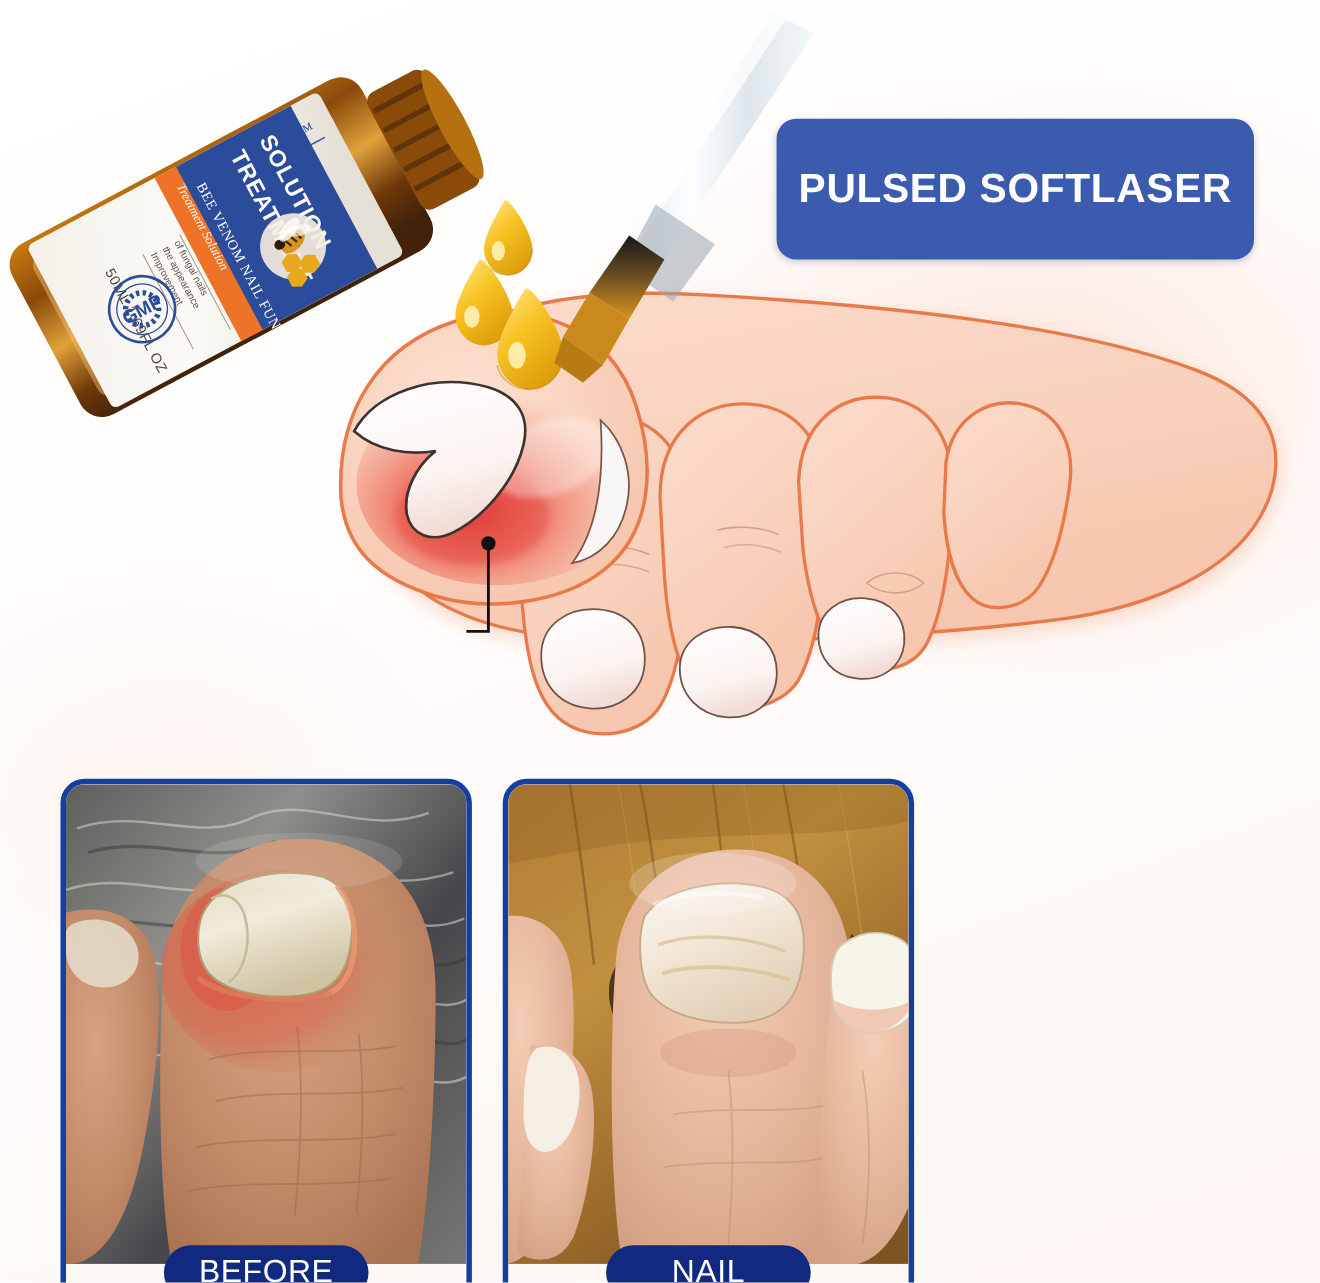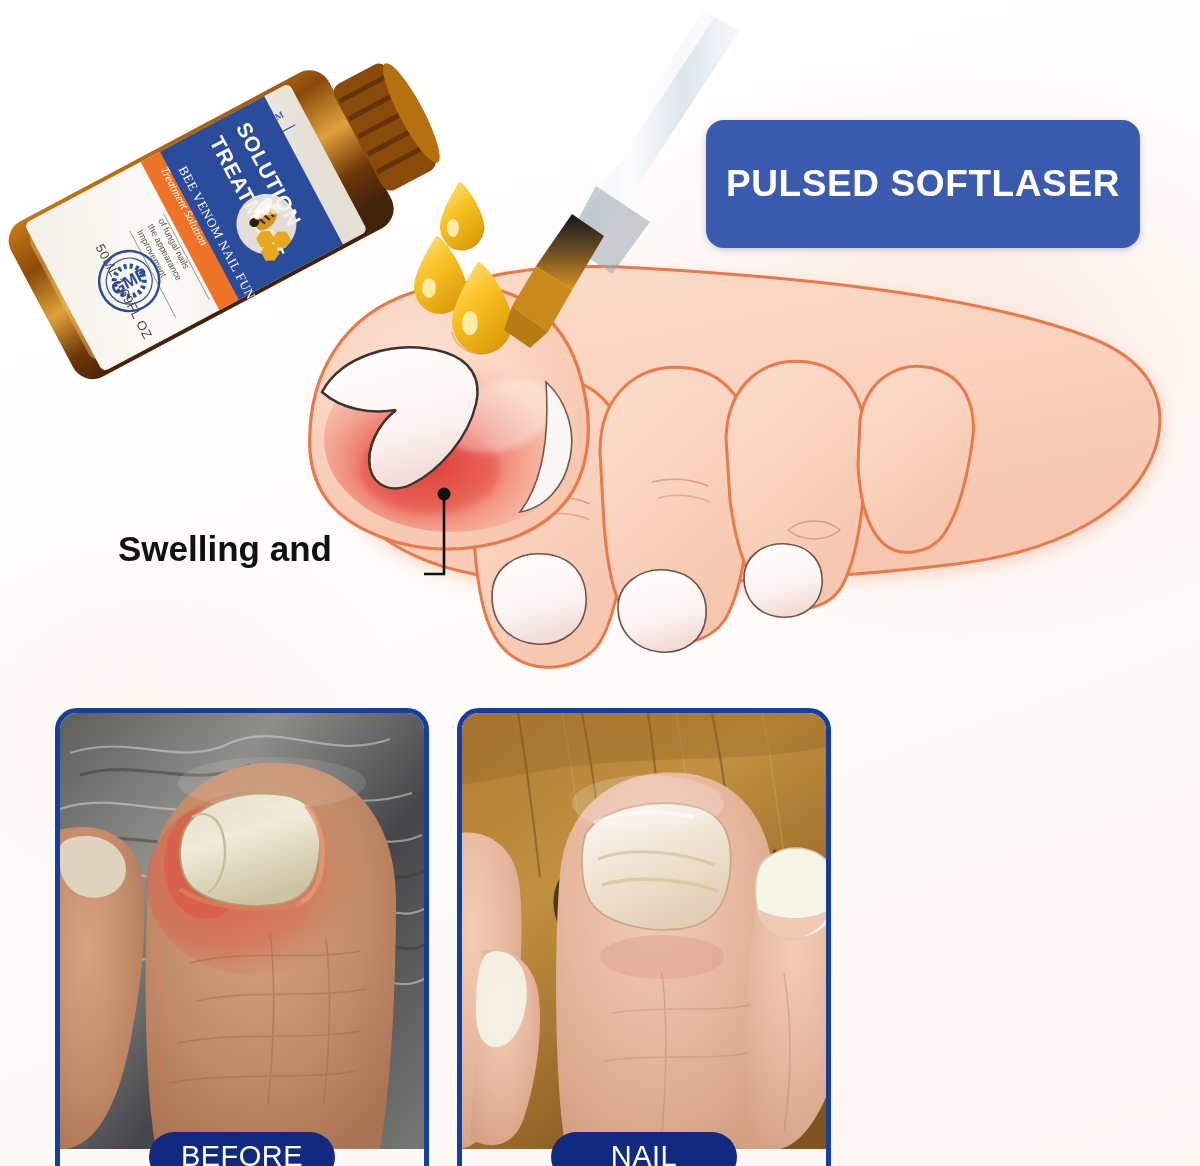--- a/index.html
+++ b/index.html
@@ -18,21 +18,21 @@
       linear-gradient(160deg, #ffffff 0%, #fffdfc 40%, #fdf6f3 100%);
   }
 
   
   #hero { position: absolute; left: 0; top: 0; width: 1200px; height: 700px; }
 
   .hero-svg { position: absolute; left: 0; top: 0; }
 
   
   #banner {
-    position: absolute; left: 706px; top: 120px;
+    position: absolute; left: 706px; top: 108px;
     width: 434px; height: 128px;
     background: #3A5BAE;
     border-radius: 18px;
     display: flex; flex-direction: column;
     align-items: center; justify-content: center;
     box-shadow: 0 2px 7px rgba(40,60,120,.25);
   }
   #banner .line {
     color: #ffffff;
     font-weight: bold;
@@ -312,21 +312,20 @@
           <ellipse cx="12" cy="-10" rx="11" ry="5" fill="#FFFFFF" opacity=".62" transform="rotate(14 12 -10)"></ellipse>
         </g>
       </g>
     </svg>
 
     <div id="banner">
       <div class="line">PULSED SOFTLASER</div>
     </div>
 
     <div id="swelling">
-      <div>Swelling and</div>
     </div>
   </div>
 
   <div id="bottom">
 
     <div class="photo-frame" id="photo-before">
       <svg class="photo-inner" viewBox="0 0 364 436" preserveAspectRatio="none">
         <defs>
           <linearGradient id="greyBg" x1="0" y1="0" x2="1" y2="1">
             <stop offset="0%" stop-color="#5E5E5C"></stop>

